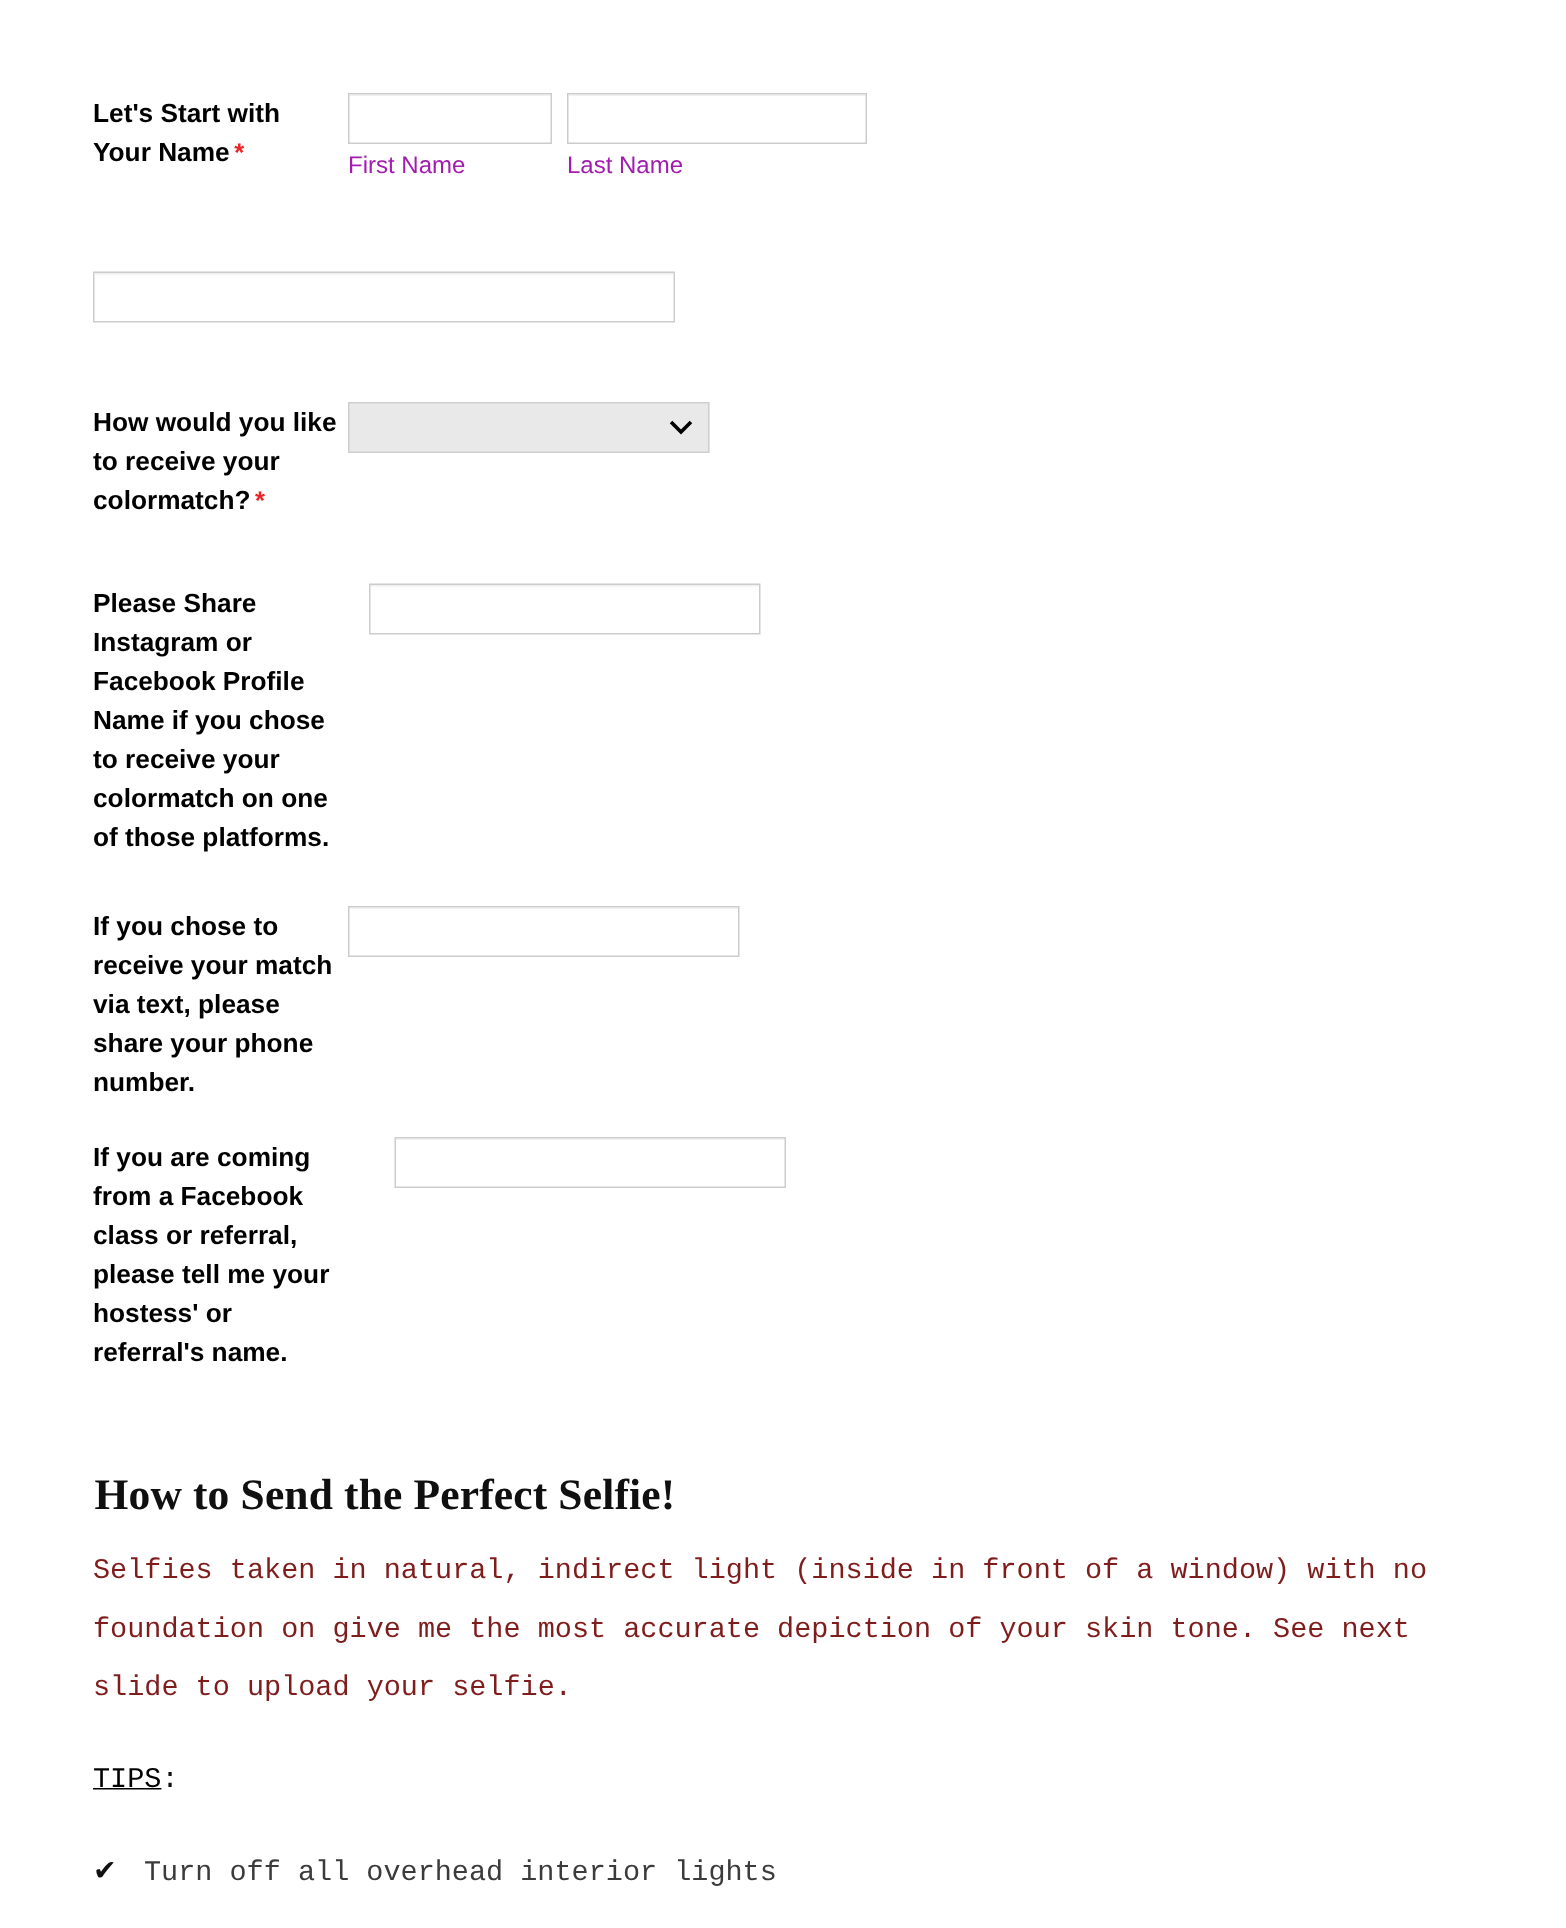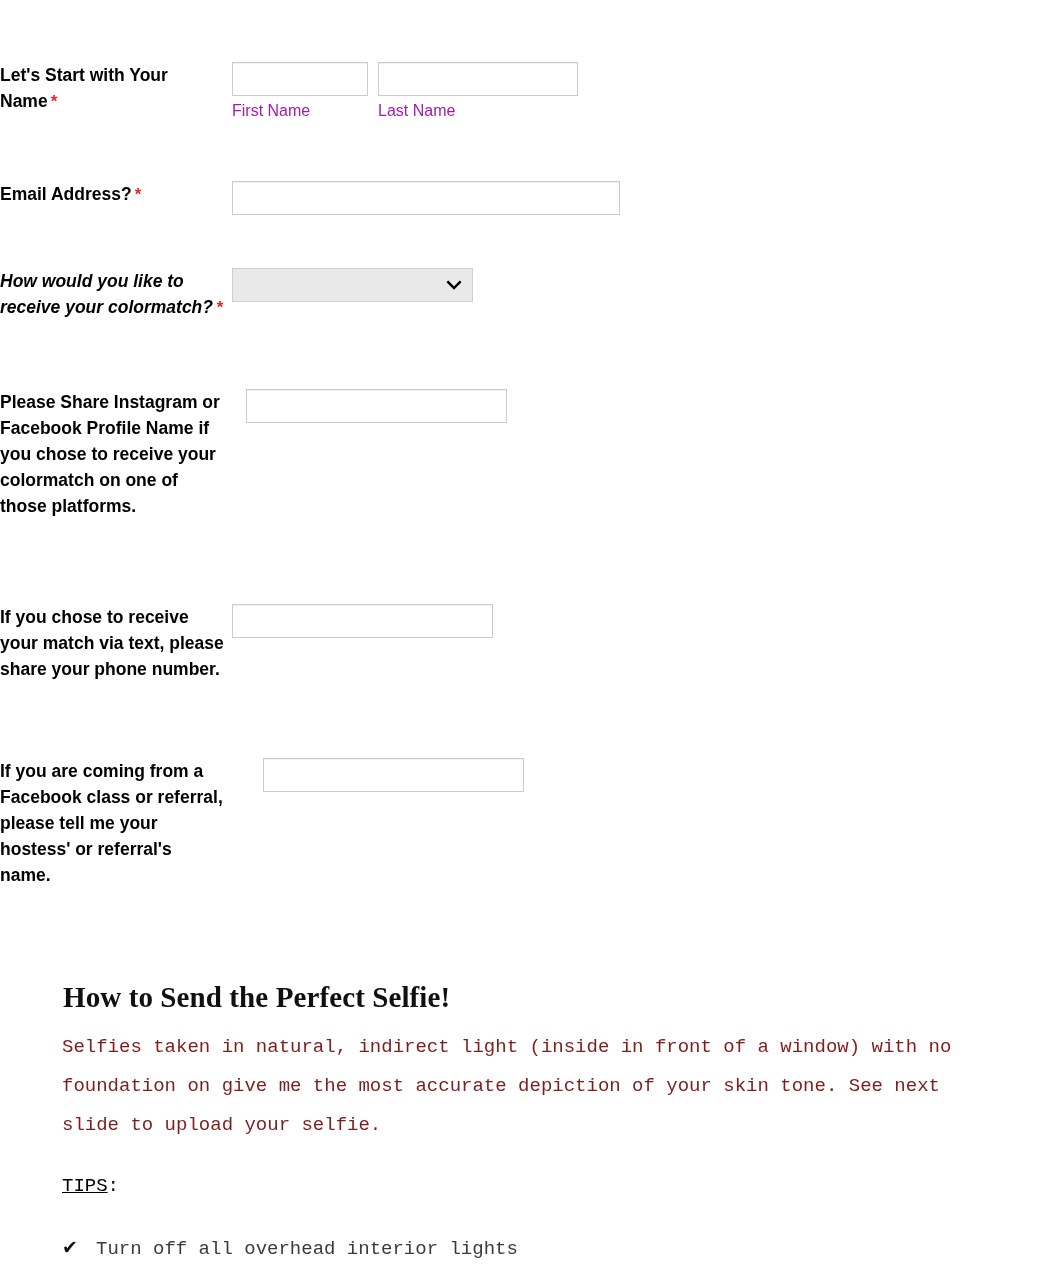--- a/index.html
+++ b/index.html
@@ -38,20 +38,21 @@
 
   .field-label {
     width: 232px;
     padding-right: 6px;
     font-family: "Liberation Sans", sans-serif;
     font-weight: bold;
     font-size: 17.5px;
     line-height: 26px;
     color: #000000;
     box-sizing: border-box;
+    padding-left: 62px;
     margin-left: -62px;
   }
 
   .req-star {
     color: #ee2222;
     font-weight: bold;
     font-size: 17px;
     margin-left: 3px;
   }
 
@@ -176,29 +177,26 @@
           </div>
           <div>
             <input class="txt-input" style="width: 200px;" type="text" value="" placeholder="">
             <div class="sub-label">Last Name</div>
           </div>
         </div>
       </div>
     </div>
 
     <div class="field-row" style="left:62px; top:181px; width:700px;">
-      <div class="field-label">
-        <span>Email Address?</span><span class="req-star">*</span>
-      </div>
       <div class="control-col">
         <input class="txt-input" style="width: 388px;" type="text" value="" placeholder="">
       </div>
     </div>
 
-    <div class="field-row" style="left:62px; top:268px; width:700px;font-style:italic;">
+    <div class="field-row" style="left:62px; top:268px; width:700px;">
       <div class="field-label">
         <span>How would you like to receive your colormatch?</span><span class="req-star">*</span>
       </div>
       <div class="control-col">
         <div class="select-box">
           <span></span>
           <svg class="select-arrow" viewBox="0 0 16 16">
             <path d="M2.2 5.2 L8 11 L13.8 5.2" stroke="#000000" stroke-width="2.4" fill="none" stroke-linecap="square"></path>
           </svg>
         </div>

